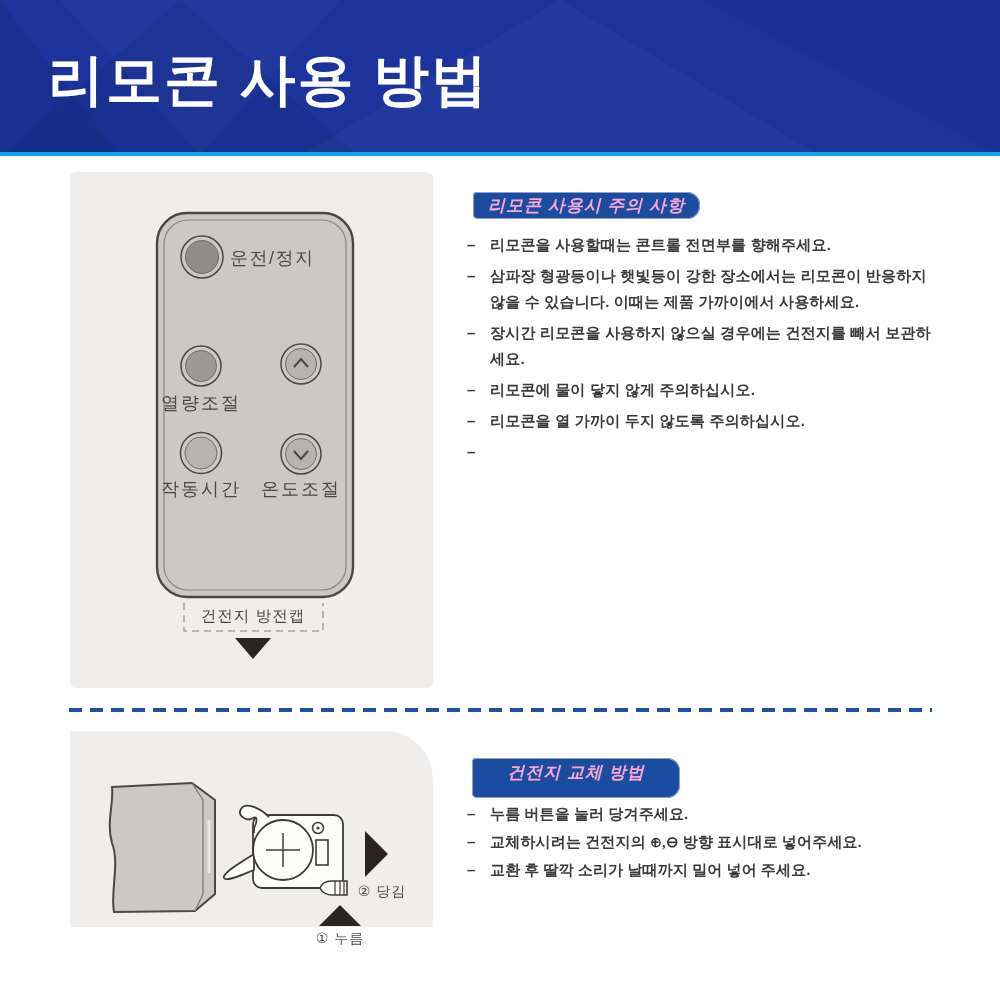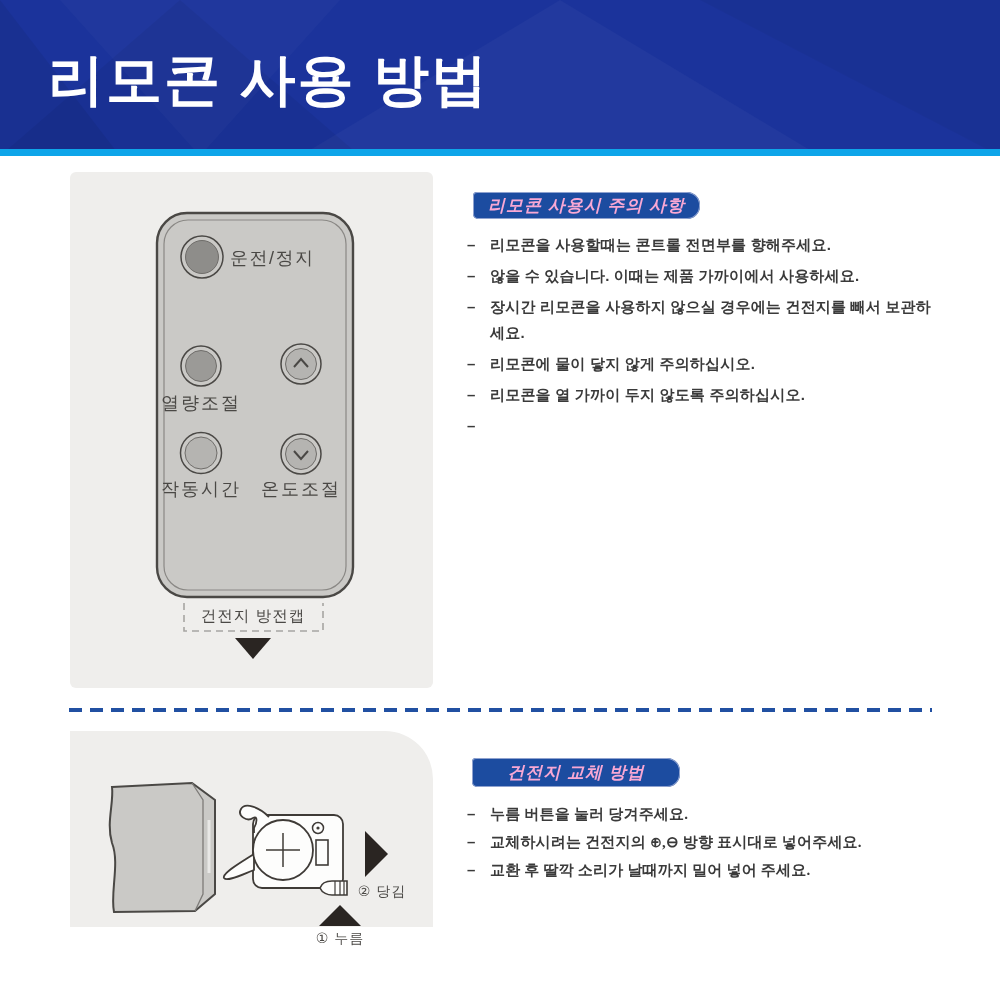--- a/index.html
+++ b/index.html
@@ -3,37 +3,37 @@
 <meta charset="utf-8">
 <style>
   * { margin:0; padding:0; box-sizing:border-box; }
   html,body { width:1000px; height:1000px; background:#ffffff; }
   body { font-family:"Liberation Sans","DejaVu Sans",sans-serif; position:relative; overflow:hidden; }
 
   .page { position:absolute; inset:0; width:1000px; height:1000px; background:#fff; }
 
   
   .banner { position:absolute; left:0; top:0; width:1000px; height:156px;
-            background:#1b339b; border-bottom:7px solid #0ea5e9; overflow:hidden; }
+            background:#1b339b; border-bottom:4px solid #0ea5e9; overflow:hidden; }
   .banner svg.pattern { position:absolute; inset:0; }
   .banner-title { position:absolute; left:48px; top:40px; height:80px; line-height:80px;
                   font-size:56px; font-weight:bold; color:#ffffff; letter-spacing:2px; white-space:nowrap; }
 
   
   .panel { position:absolute; background:#efeeec; border-radius:0 48px 0 0; }
   .panel-1 { left:70px; top:172px; width:363px; height:516px;border-radius:6px; }
   .panel-2 { left:70px; top:731px; width:363px; height:196px; }
   .panel svg { position:absolute; left:0; top:0; }
 
   
   .badge { position:absolute; background:#1c4ca0; color:#f9a8d4; font-weight:bold;
            font-size:17px; text-align:center; border-radius:4px 13px 13px 5px;
            box-shadow:0 0 0 1px #8fa2cf inset; letter-spacing:1px;font-style:italic; }
   .badge-1 { left:473px; top:192px; width:227px; height:27px; line-height:27px; }
-  .badge-2 { left:472px; top:758px; width:208px; height:29px; line-height:29px; }
+  .badge-2 { left:472px; top:758px; width:208px; height:40px; line-height:29px; }
 
   
   .bullets { position:absolute; color:#3a3a3a; font-size:15px; font-weight:bold; }
   .bullets-1 { left:467px; top:232px; width:470px; }
   .bullets-2 { left:467px; top:801px; width:470px; }
   .bullet-item { display:flex; align-items:flex-start; margin-bottom:5px; }
   .bullets-2 .bullet-item { margin-bottom:1px; }
   .dash { display:inline-block; width:23px; flex:0 0 23px; line-height:26px; }
   .lines { flex:1; }
   .line { line-height:26px; letter-spacing:0.2px; }
@@ -101,20 +101,21 @@
   <div class="bullets bullets-1">
       <div class="bullet-item">
         <span class="dash">–</span>
         <div class="lines">
           <div class="line">리모콘을 사용할때는 콘트롤 전면부를 향해주세요.</div>
         </div>
       </div>
       <div class="bullet-item">
         <span class="dash">–</span>
         <div class="lines">
+          <div class="line">삼파장 형광등이나 햇빛등이 강한 장소에서는 리모콘이 반응하지</div>
           <div class="line">않을 수 있습니다. 이때는 제품 가까이에서 사용하세요.</div>
         </div>
       </div>
       <div class="bullet-item">
         <span class="dash">–</span>
         <div class="lines">
           <div class="line">장시간 리모콘을 사용하지 않으실 경우에는 건전지를 빼서 보관하세요.</div>
         </div>
       </div>
       <div class="bullet-item">

